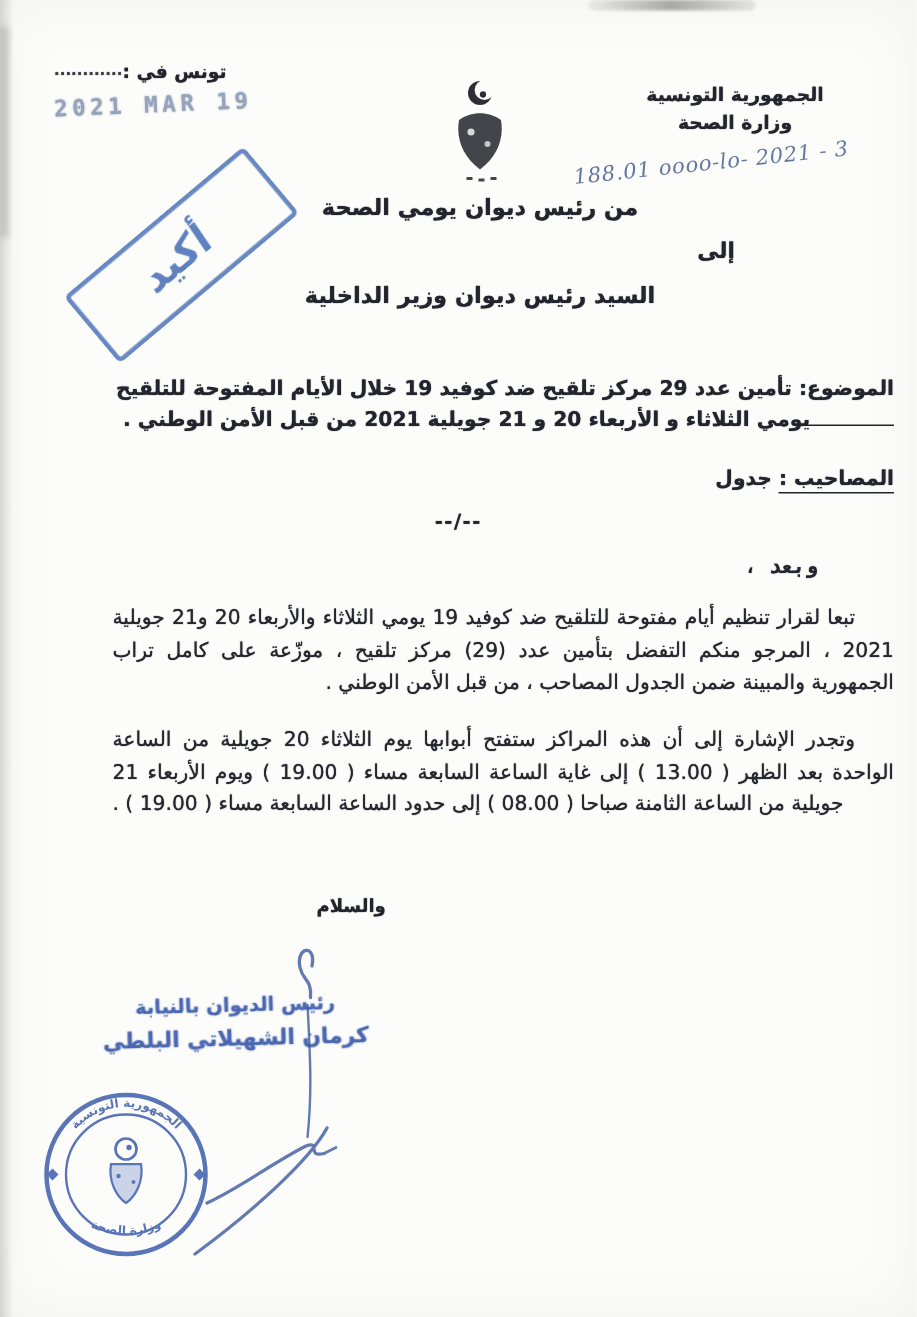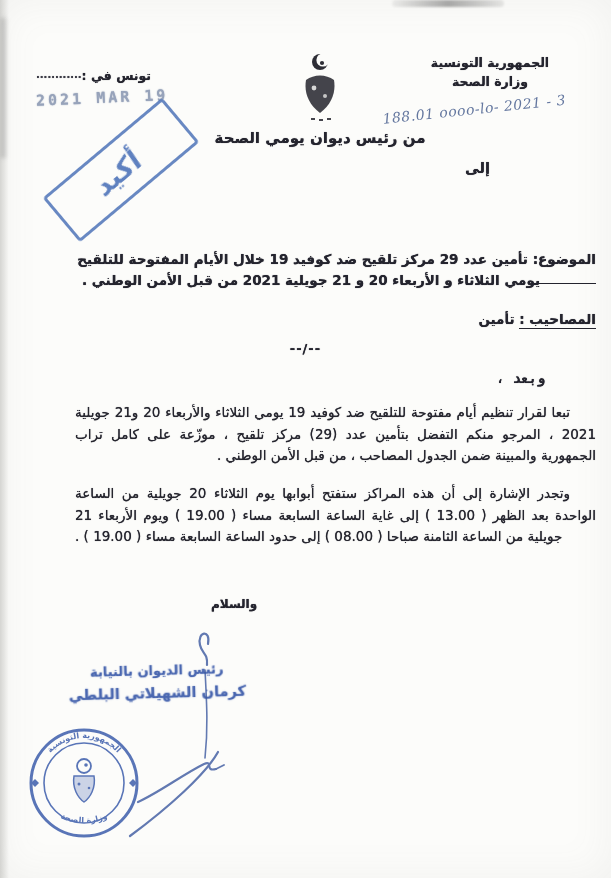--- a/index.html
+++ b/index.html
@@ -17,21 +17,21 @@
   
   .top-smudge{left:392px;top:0;width:112px;height:7px;border-radius:4px;
     background:linear-gradient(90deg,rgba(90,90,90,.08),rgba(70,70,70,.45),rgba(90,90,90,.12));
     filter:blur(1px);}
   .edge-shade{left:0;top:0;width:9px;height:878px;
     background:linear-gradient(90deg,rgba(150,150,145,.35),rgba(150,150,145,0));}
   .edge-blob{left:0;top:18px;width:6px;height:140px;background:rgba(130,130,128,.3);filter:blur(2px);}
 
   
   .hdr-right{top:53px;right:46px;width:150px;font-size:12.5px;line-height:1.55;}
-  .hdr-left{top:68px;left:36px;width:172px;}
+  .hdr-left{top:40px;left:36px;width:172px;}
   .city-line{font-size:12.5px;text-align:left;}
   .city-line .dots{font-size:10px;letter-spacing:1px;color:#3a3a44;position:relative;top:-2px;}
   .date-stamp{direction:ltr;font-family:"DejaVu Sans Mono",monospace;font-weight:bold;
     font-size:15px;letter-spacing:3px;color:#97a3ba;transform:rotate(-2.5deg);
     text-shadow:0 0 1.4px #97a3ba;margin-top:5px;text-align:left;}
   .emblem{left:295px;top:50px;filter:blur(.4px);}
 
   .handwritten-ref{left:382px;top:99px;width:225px;direction:ltr;text-align:left;
     font-family:"DejaVu Serif",serif;font-style:italic;font-size:14px;color:#64779f;
     transform:rotate(-6deg);letter-spacing:.5px;white-space:nowrap;}
@@ -112,33 +112,34 @@
 
   <div class="abs handwritten-ref">188.01 oooo-lo- 2021 - 3</div>
 
   <div class="abs urgent-stamp">
     <span>أكيد</span>
   </div>
 
   <div class="abs addressing center bold ink">
     <div class="addr-from">من رئيس ديوان يومي الصحة</div>
     <div class="addr-to-label">إلى</div>
+    <div class="addr-to">السيد رئيس ديوان وزير الداخلية</div>
   </div>
 
   <div class="abs subject ink">
     <div class="l1">
       <span class="lbl">الموضوع:</span>
       <span>تأمين عدد 29 مركز تلقيح ضد كوفيد 19 خلال الأيام المفتوحة للتلقيح</span>
     </div>
     <span class="l2">يومي الثلاثاء و الأربعاء 20 و 21 جويلية 2021 من قبل الأمن الوطني .</span>
   </div>
 
   <div class="abs attachments ink">
     <span class="lbl">المصاحيب :</span>
-    <span>تأمين</span>
+    <span>جدول</span>
   </div>
 
   <div class="abs separator ink">--/--</div>
 
   <div class="abs salutation ink">وبعد ،</div>
 
   <div class="abs para p1 ink">تبعا لقرار تنظيم أيام مفتوحة للتلقيح ضد كوفيد 19 يومي الثلاثاء والأربعاء 20 و21 جويلية 2021 ، المرجو منكم التفضل بتأمين عدد (29) مركز تلقيح ، موزّعة على كامل تراب الجمهورية والمبينة ضمن الجدول المصاحب ، من قبل الأمن الوطني .</div>
   <div class="abs para p2 ink">وتجدر الإشارة إلى أن هذه المراكز ستفتح أبوابها يوم الثلاثاء 20 جويلية من الساعة الواحدة بعد الظهر ( 13.00 ) إلى غاية الساعة السابعة مساء ( 19.00 ) ويوم الأربعاء 21 جويلية من الساعة الثامنة صباحا ( 08.00 ) إلى حدود الساعة السابعة مساء ( 19.00 ) .</div>
 
   <div class="abs closing ink">والسلام</div>

